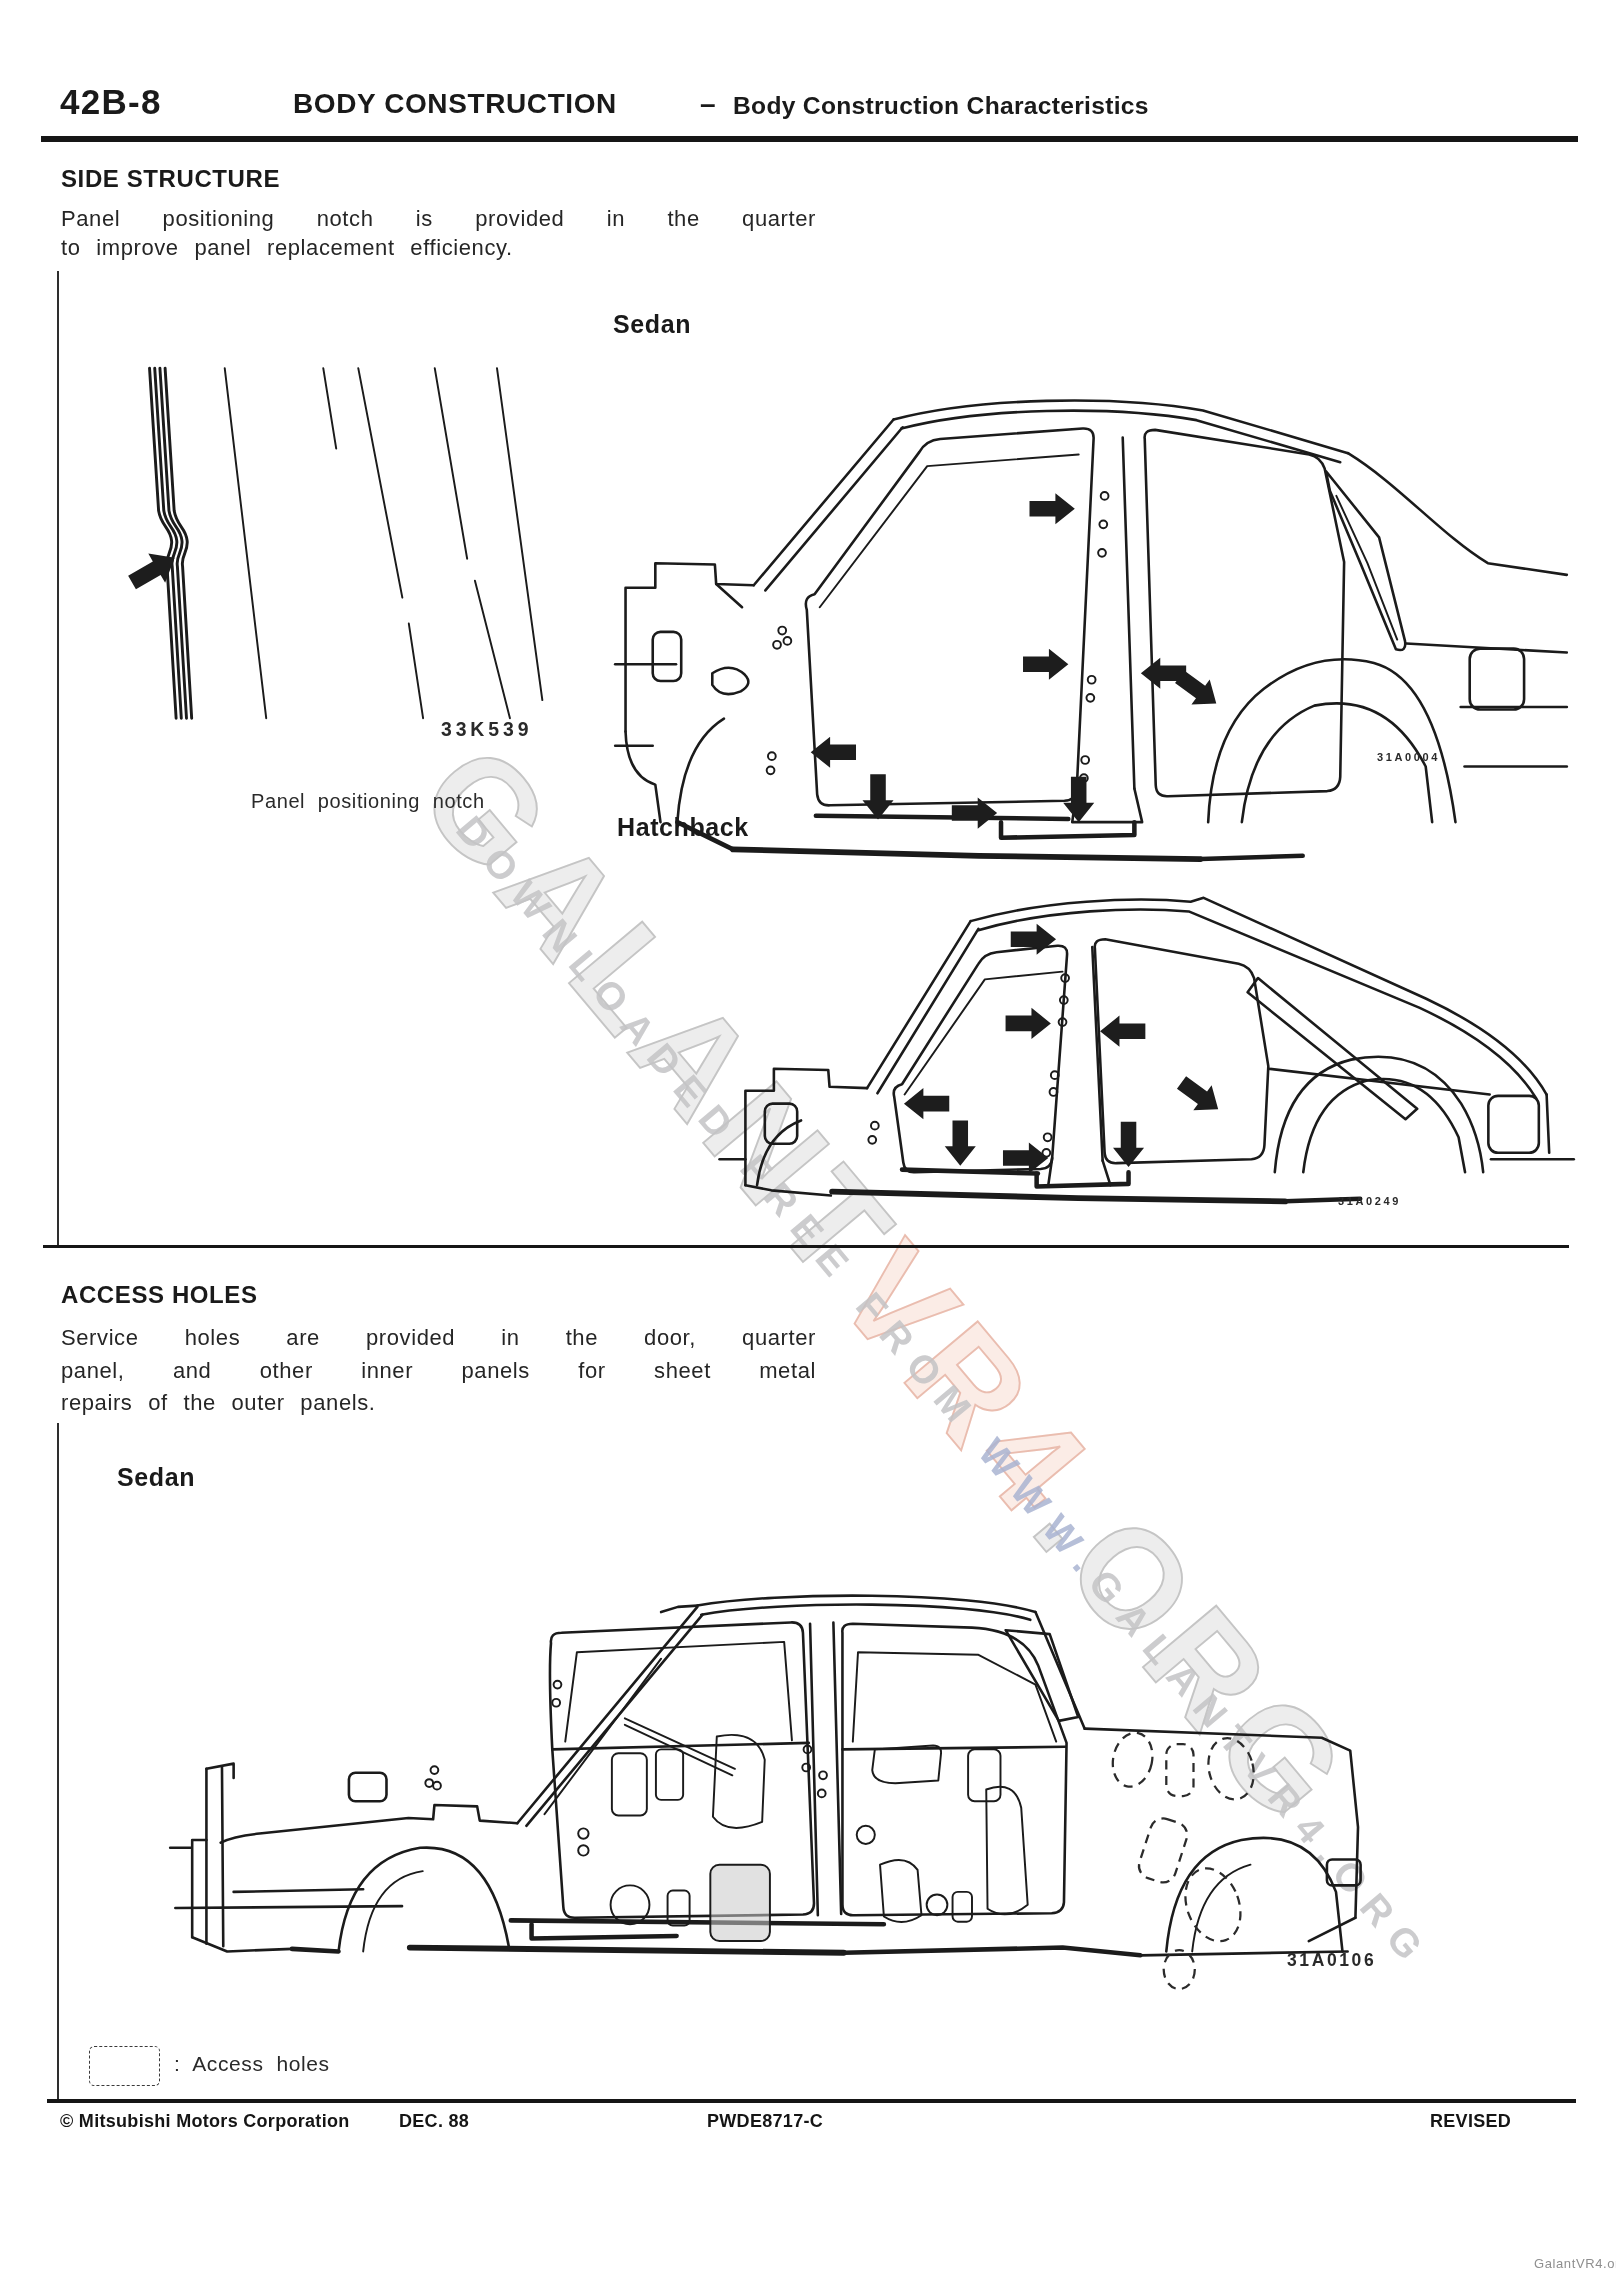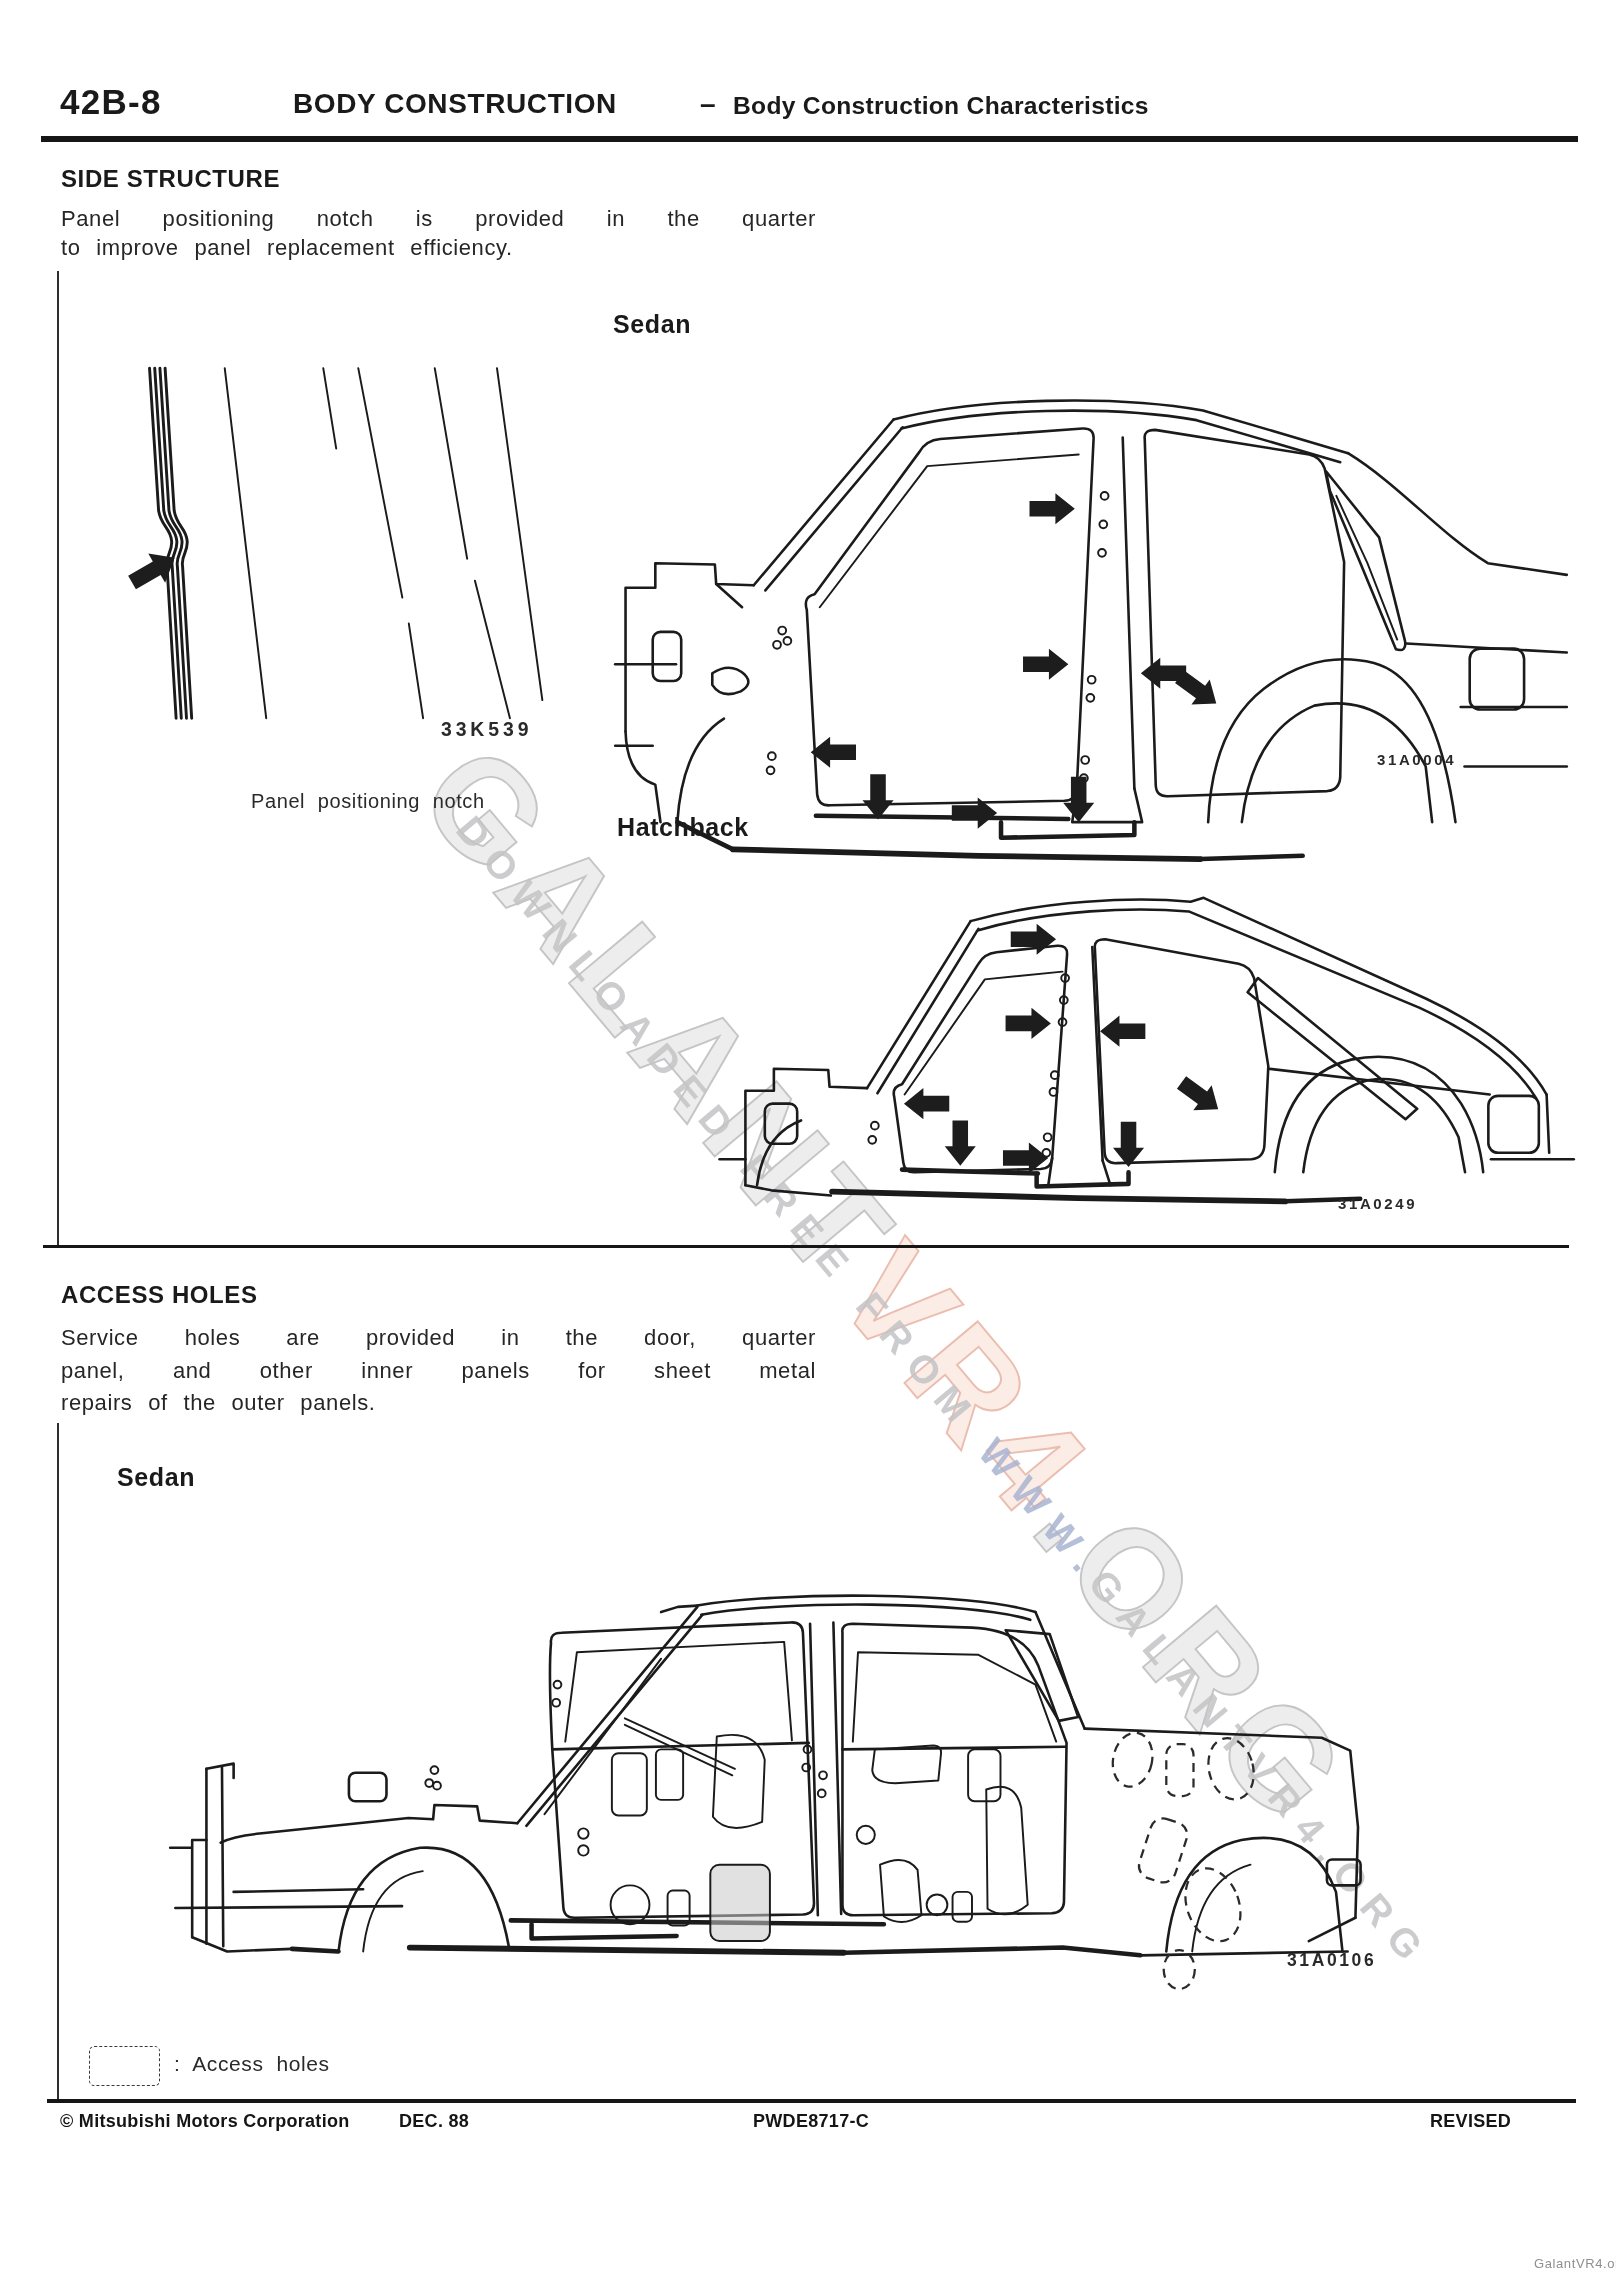--- a/index.html
+++ b/index.html
@@ -9,21 +9,21 @@
   }
   .abs{position:absolute;}
   .rule{background:#161616;}
   .h1{font-size:35px;font-weight:800;letter-spacing:1.3px;}
   .h2{font-size:28px;font-weight:700;letter-spacing:0.6px;}
   .h3{font-size:24.6px;font-weight:700;letter-spacing:0.3px;}
   .sec{font-size:24px;font-weight:700;letter-spacing:0.6px;}
   .body-line{font-size:22px;font-weight:400;color:#262626;word-spacing:9px;letter-spacing:0.6px;white-space:nowrap;}
   .just{width:755px;text-align:justify;text-align-last:justify;white-space:normal;}
   .fig-label{font-size:25px;font-weight:700;letter-spacing:0.6px;}
-  .fig-code{font-size:15px;font-weight:700;letter-spacing:2.6px;color:#2a2a2a;}
+  .fig-code{font-size:11px;font-weight:700;letter-spacing:2.6px;color:#2a2a2a;}
   .caption{font-size:20px;font-weight:400;color:#2a2a2a;word-spacing:6.5px;letter-spacing:0.6px;}
   .footer-item{font-size:18px;font-weight:700;letter-spacing:0.3px;color:#151515;white-space:nowrap;}
   .vrule{width:1.9px;background:#2e2e2e;}
   svg{position:absolute;overflow:visible;}
   .wm-large{
     font-size:139px;font-weight:700;letter-spacing:11.7px;white-space:nowrap;
     transform:rotate(50deg);transform-origin:0 0;opacity:.8;z-index:1;
   }
   .wm-large .g1{color:#e9e9e9;-webkit-text-stroke:1.9px #b7b7b7;}
   .wm-large .g2{color:#fbe8e1;-webkit-text-stroke:1.9px #e5ad9c;}
@@ -316,19 +316,19 @@
     </g>
   </svg>
   <div class="abs fig-code" style="left:1287px;top:1950px;font-size:17.5px;">31A0106</div>
 
   <div class="abs legend-box" style="left:89px;top:2046px;"></div>
   <div class="abs caption" style="left:174px;top:2052px;font-size:21px;">: Access holes</div>
 
   <div class="abs rule" style="left:47px;top:2099px;width:1529px;height:3.9px;"></div>
   <div class="abs footer-item" style="left:60px;top:2111px;text-align:center;">© Mitsubishi Motors Corporation</div>
   <div class="abs footer-item" style="left:399px;top:2111px;">DEC. 88</div>
-  <div class="abs footer-item" style="left:753px;top:2111px;">PWDE8717-C</div>
+  <div class="abs footer-item" style="left:707px;top:2111px;">PWDE8717-C</div>
   <div class="abs footer-item" style="left:1430px;top:2111px;">REVISED</div>
   <div class="abs wm-corner" style="left:1534px;top:2256px;">GalantVR4.org</div>
 
   </div>
 </div>
 
 
 </body></html>

